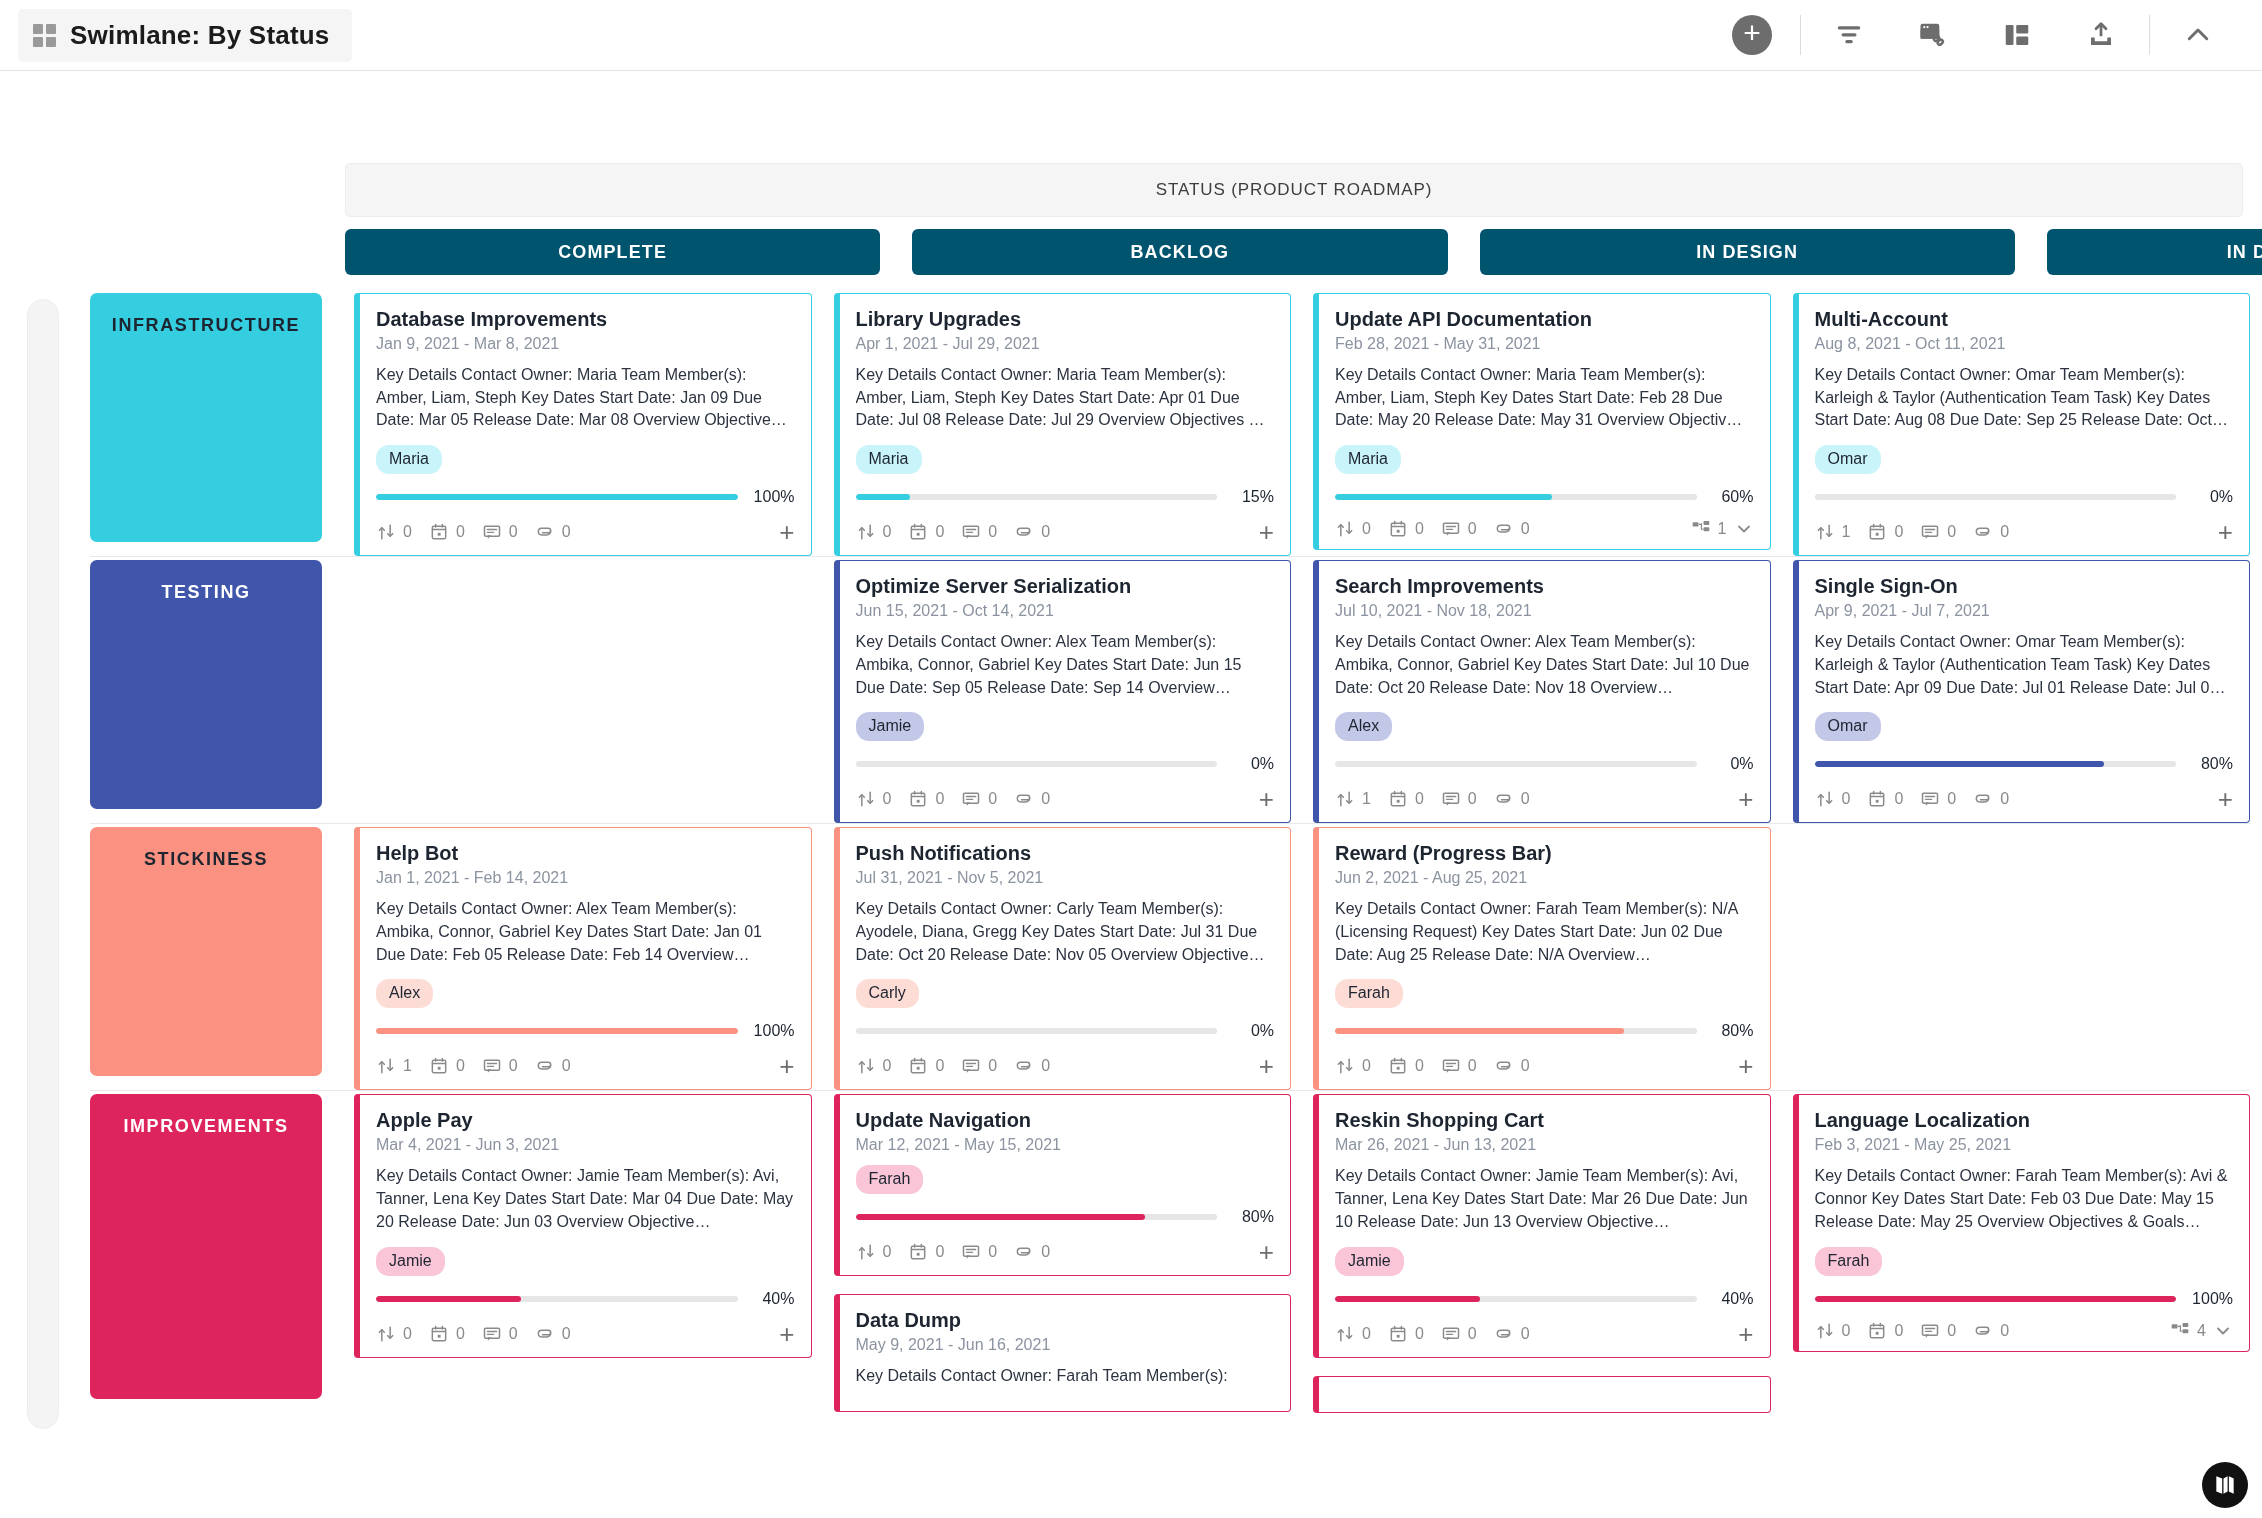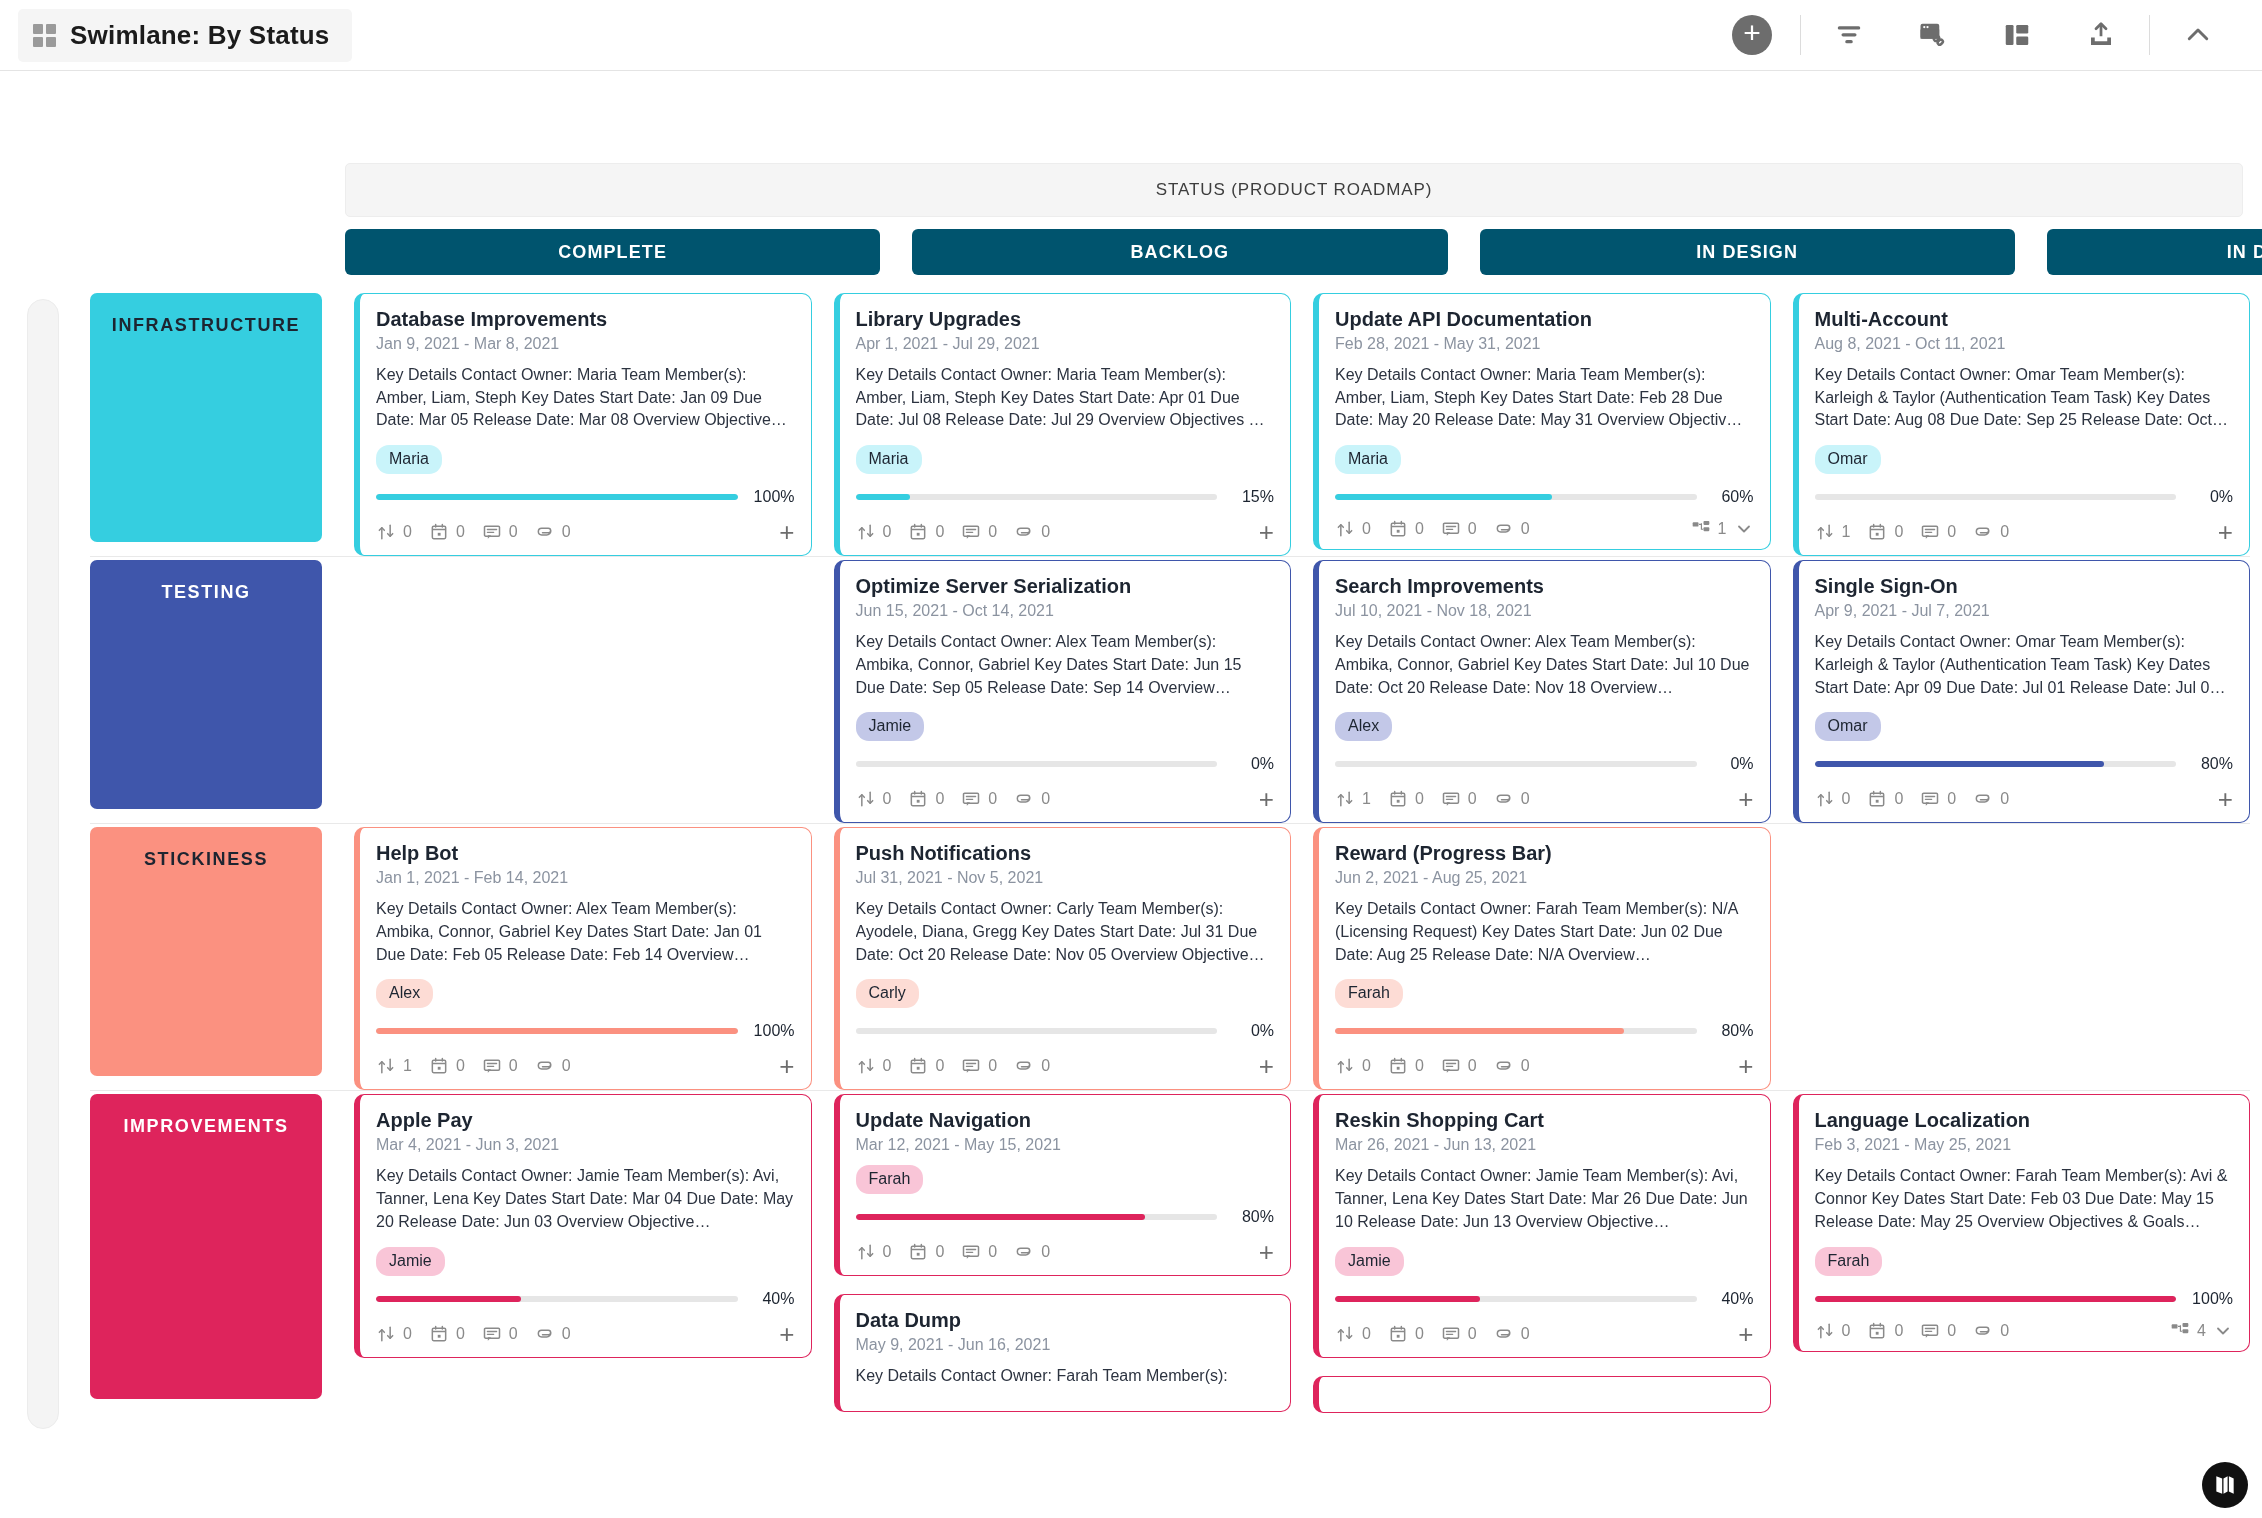--- a/index.html
+++ b/index.html
@@ -110,21 +110,21 @@
     cursor: pointer;
   }
   .lane-cols { flex: 1; display: flex; gap: 22px; padding-top: 4px; }
   .lane-col { flex: 1; display: flex; flex-direction: column; gap: 18px; }
 
   
   .card {
     background: #fff;
     border: 1px solid #dfe3e8;
     border-left-width: 6px;
-    border-radius: 10px;
+    border-radius: 4px;
     padding: 14px 16px 10px 16px;
     cursor: pointer;
   }
   .card-title {
     font-size: 20px; font-weight: bold; color: #1d2531;
     line-height: 1.15; margin-bottom: 4px;
   }
   .card-dates { font-size: 16px; color: #8b93a0; margin-bottom: 11px; }
   .card-desc {
     font-size: 16px; color: #2c3340; line-height: 1.42;

